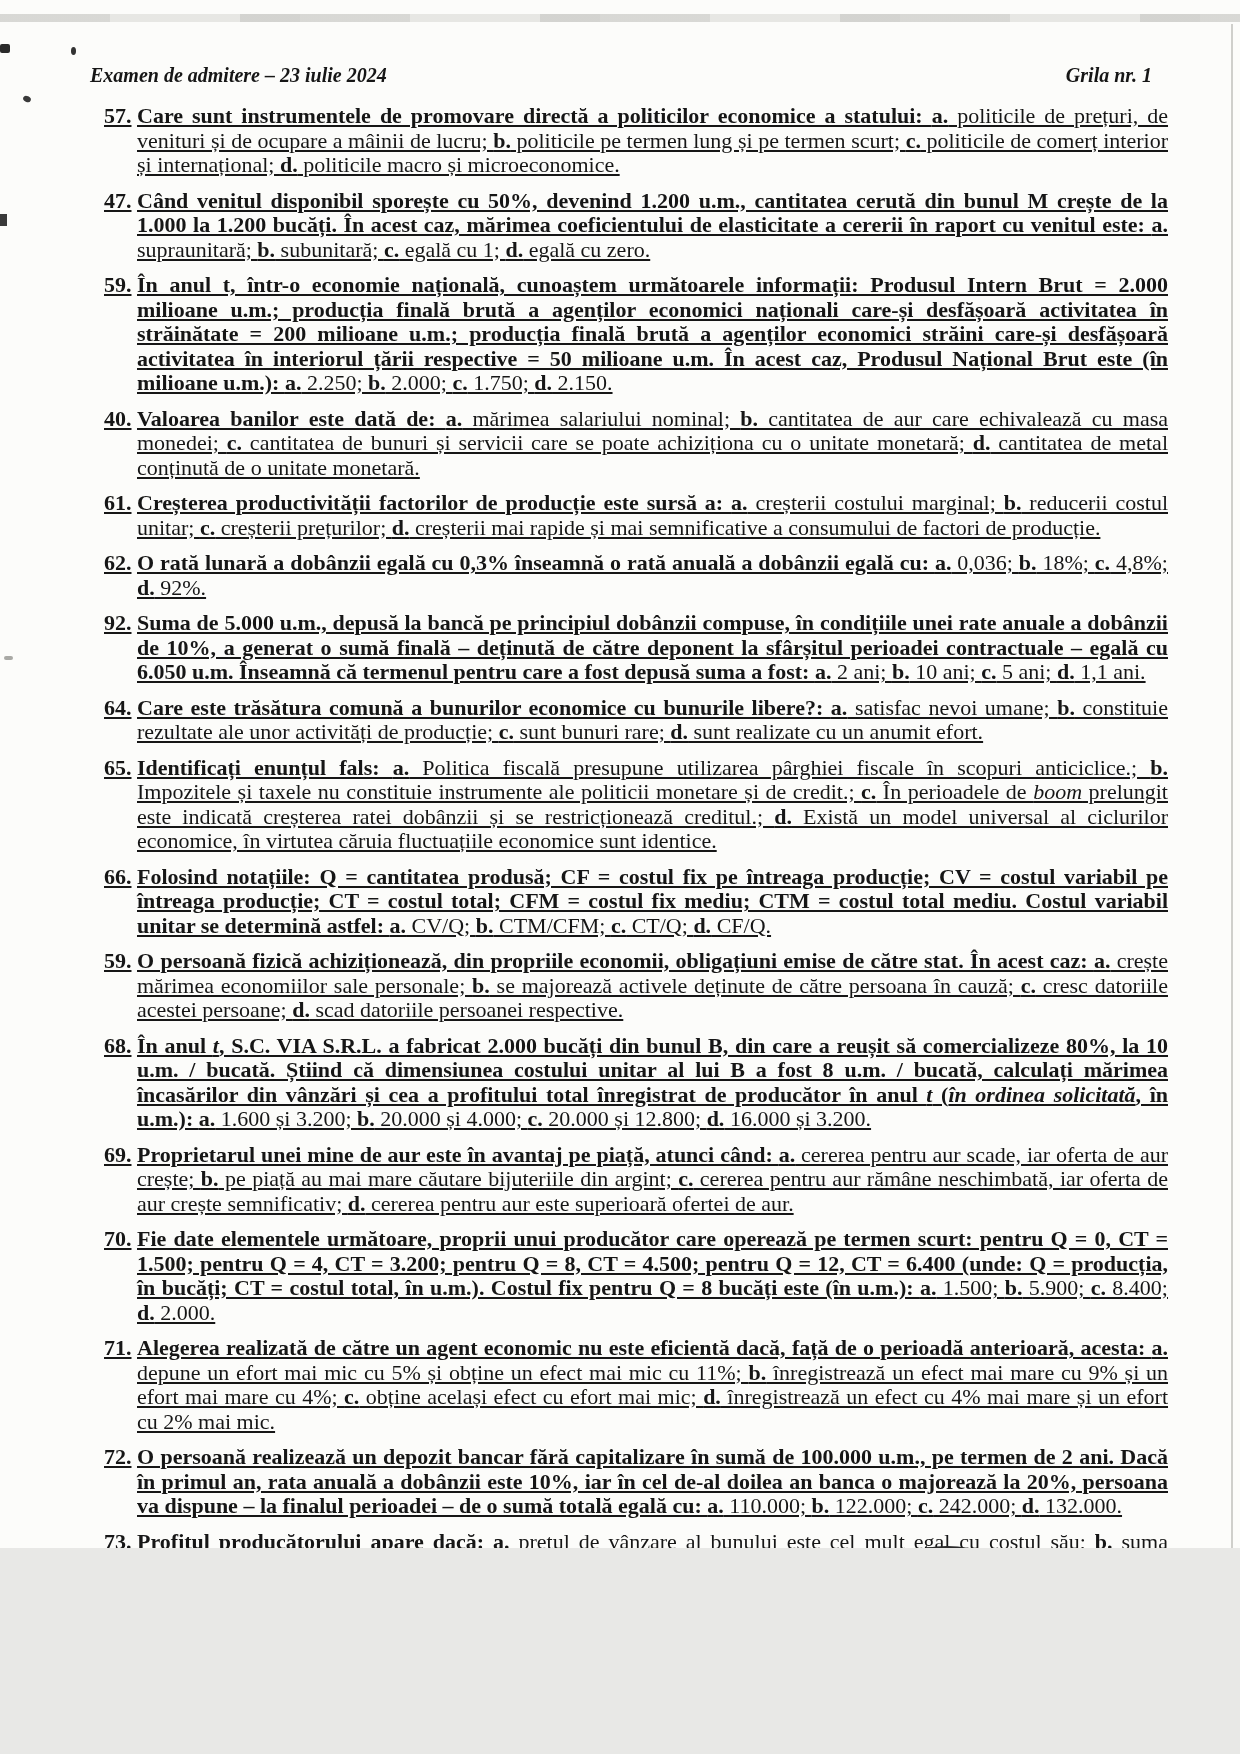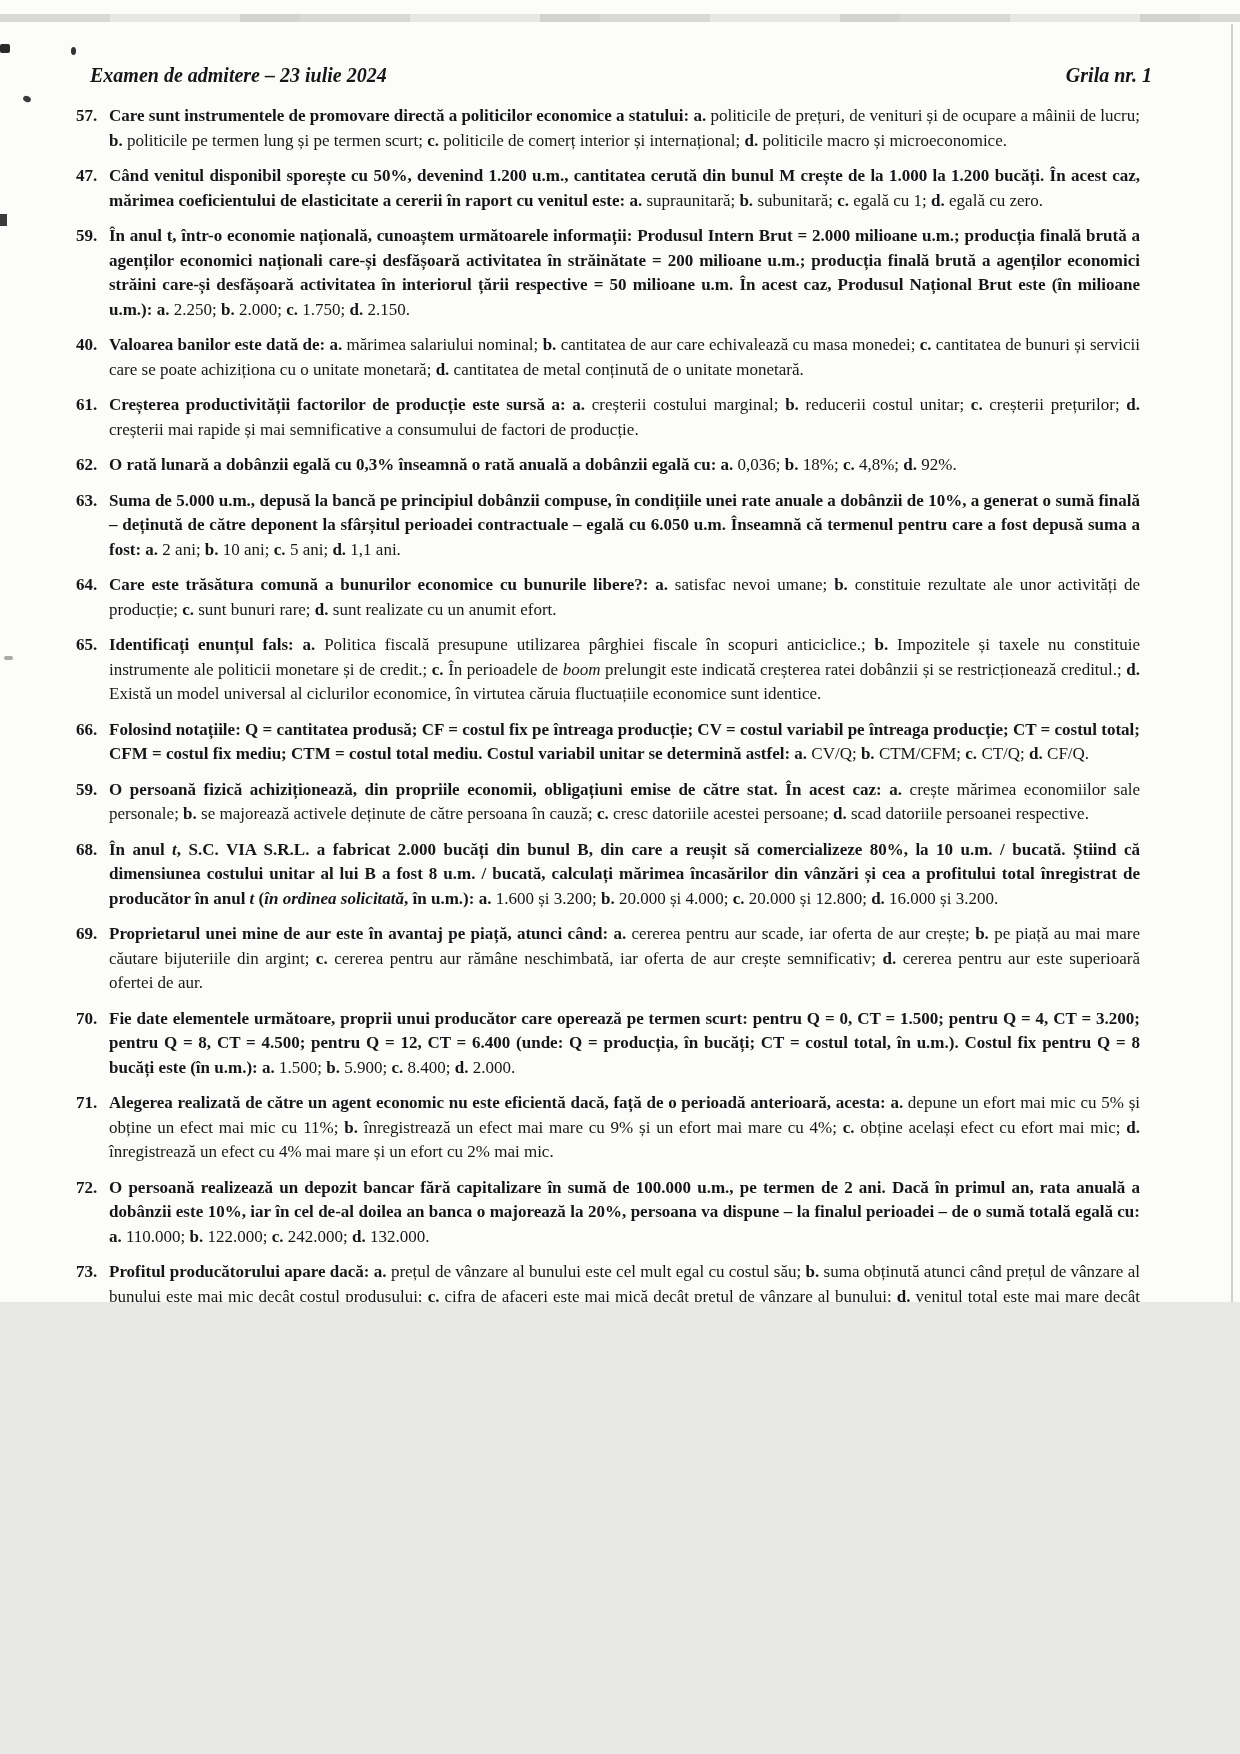--- a/index.html
+++ b/index.html
@@ -1,33 +1,33 @@
 <!DOCTYPE html>
 <html><head>
 <meta charset="utf-8">
 <style>
   html,body{margin:0;padding:0;background:#e8e8e6;}
-  .page{position:relative;width:1240px;height:1302px;background:#fcfcfa;overflow:hidden;
+  .page{position:relative;width:1240px;height:1548px;background:#fcfcfa;overflow:hidden;
         font-family:"Liberation Serif", serif;color:#161616;}
   
   .scan-top{position:absolute;left:0;top:14px;width:100%;height:8px;opacity:.7;
     background:repeating-linear-gradient(90deg,#c9c9c5 0 110px,#dededa 110px 240px,#c2c2be 240px 300px);}
   .edge-right{position:absolute;left:1231px;top:24px;width:2px;height:1730px;background:#cfcfcb;}
   .mark{position:absolute;background:#2a2a2a;}
   .m1{left:0;top:44px;width:10px;height:9px;border-radius:2px;}
   .m2{left:0;top:214px;width:7px;height:12px;background:#3a3a3a;}
   .m3{left:0;top:1745px;width:20px;height:6px;}
   .sp1{left:71px;top:47px;width:5px;height:8px;border-radius:50%;background:#333;}
   .sp2{left:23px;top:96px;width:8px;height:6px;border-radius:50%;background:#3a3a3a;transform:rotate(25deg);}
   .sp3{left:4px;top:656px;width:9px;height:4px;background:#a9a9a5;border-radius:2px;}
   
   .header{position:absolute;left:90px;top:64px;width:1062px;display:flex;justify-content:space-between;
     font-size:20px;font-weight:700;font-style:italic;}
   
-  .content{position:absolute;left:76px;top:104px;width:1064px;font-size:17px;line-height:24.5px;}
+  .content{position:absolute;left:104px;top:104px;width:1064px;font-size:22px;line-height:24.5px;text-decoration:underline;}
   .q{display:flex;margin-bottom:11px;}
   .qnum{flex:none;width:33px;font-weight:700;}
   .qtext{flex:1;text-align:justify;}
   .seg-b{font-weight:700;}
   .seg-bi{font-weight:700;font-style:italic;}
   .seg-ri{font-style:italic;}
   .page-number{position:absolute;left:548px;top:1577px;font-size:21px;}
   
   .squiggle{position:absolute;left:95px;top:1622px;width:150px;height:125px;}
   .stamp{position:absolute;left:832px;top:1539px;width:290px;height:215px;overflow:hidden;}
@@ -70,21 +70,21 @@
   </div>
       <div class="q">
     <span class="qnum">61.</span>
     <span class="qtext"><span class="seg-b">Creșterea productivității factorilor de producție este sursă a: </span><span class="seg-b">a.</span><span class="seg-r"> creșterii costului marginal; </span><span class="seg-b">b.</span><span class="seg-r"> reducerii costul unitar; </span><span class="seg-b">c.</span><span class="seg-r"> creșterii prețurilor; </span><span class="seg-b">d.</span><span class="seg-r"> creșterii mai rapide și mai semnificative a consumului de factori de producție.</span></span>
   </div>
       <div class="q">
     <span class="qnum">62.</span>
     <span class="qtext"><span class="seg-b">O rată lunară a dobânzii egală cu 0,3% înseamnă o rată anuală a dobânzii egală cu: </span><span class="seg-b">a.</span><span class="seg-r"> 0,036; </span><span class="seg-b">b.</span><span class="seg-r"> 18%; </span><span class="seg-b">c.</span><span class="seg-r"> 4,8%; </span><span class="seg-b">d.</span><span class="seg-r"> 92%.</span></span>
   </div>
       <div class="q">
-    <span class="qnum">63.</span>
+    <span class="qnum">92.</span>
     <span class="qtext"><span class="seg-b">Suma de 5.000 u.m., depusă la bancă pe principiul dobânzii compuse, în condițiile unei rate anuale a dobânzii de 10%, a generat o sumă finală – deținută de către deponent la sfârșitul perioadei contractuale – egală cu 6.050 u.m. Înseamnă că termenul pentru care a fost depusă suma a fost: </span><span class="seg-b">a.</span><span class="seg-r"> 2 ani; </span><span class="seg-b">b.</span><span class="seg-r"> 10 ani; </span><span class="seg-b">c.</span><span class="seg-r"> 5 ani; </span><span class="seg-b">d.</span><span class="seg-r"> 1,1 ani.</span></span>
   </div>
       <div class="q">
     <span class="qnum">64.</span>
     <span class="qtext"><span class="seg-b">Care este trăsătura comună a bunurilor economice cu bunurile libere?: </span><span class="seg-b">a.</span><span class="seg-r"> satisfac nevoi umane; </span><span class="seg-b">b.</span><span class="seg-r"> constituie rezultate ale unor activități de producție; </span><span class="seg-b">c.</span><span class="seg-r"> sunt bunuri rare; </span><span class="seg-b">d.</span><span class="seg-r"> sunt realizate cu un anumit efort.</span></span>
   </div>
       <div class="q">
     <span class="qnum">65.</span>
     <span class="qtext"><span class="seg-b">Identificați enunțul fals: </span><span class="seg-b">a.</span><span class="seg-r"> Politica fiscală presupune utilizarea pârghiei fiscale în scopuri anticiclice.; </span><span class="seg-b">b.</span><span class="seg-r"> Impozitele și taxele nu constituie instrumente ale politicii monetare și de credit.; </span><span class="seg-b">c.</span><span class="seg-r"> În perioadele de </span><span class="seg-ri">boom</span><span class="seg-r"> prelungit este indicată creșterea ratei dobânzii și se restricționează creditul.; </span><span class="seg-b">d.</span><span class="seg-r"> Există un model universal al ciclurilor economice, în virtutea căruia fluctuațiile economice sunt identice.</span></span>
   </div>

